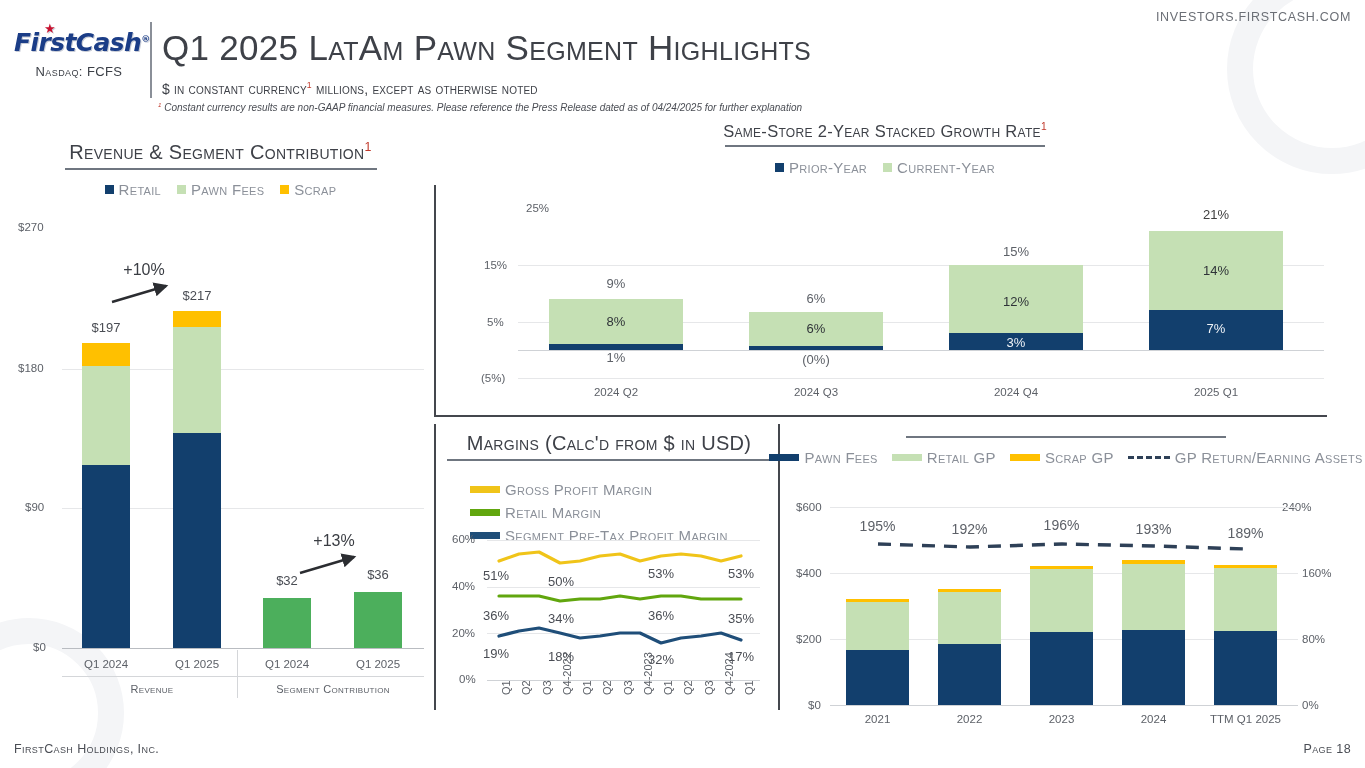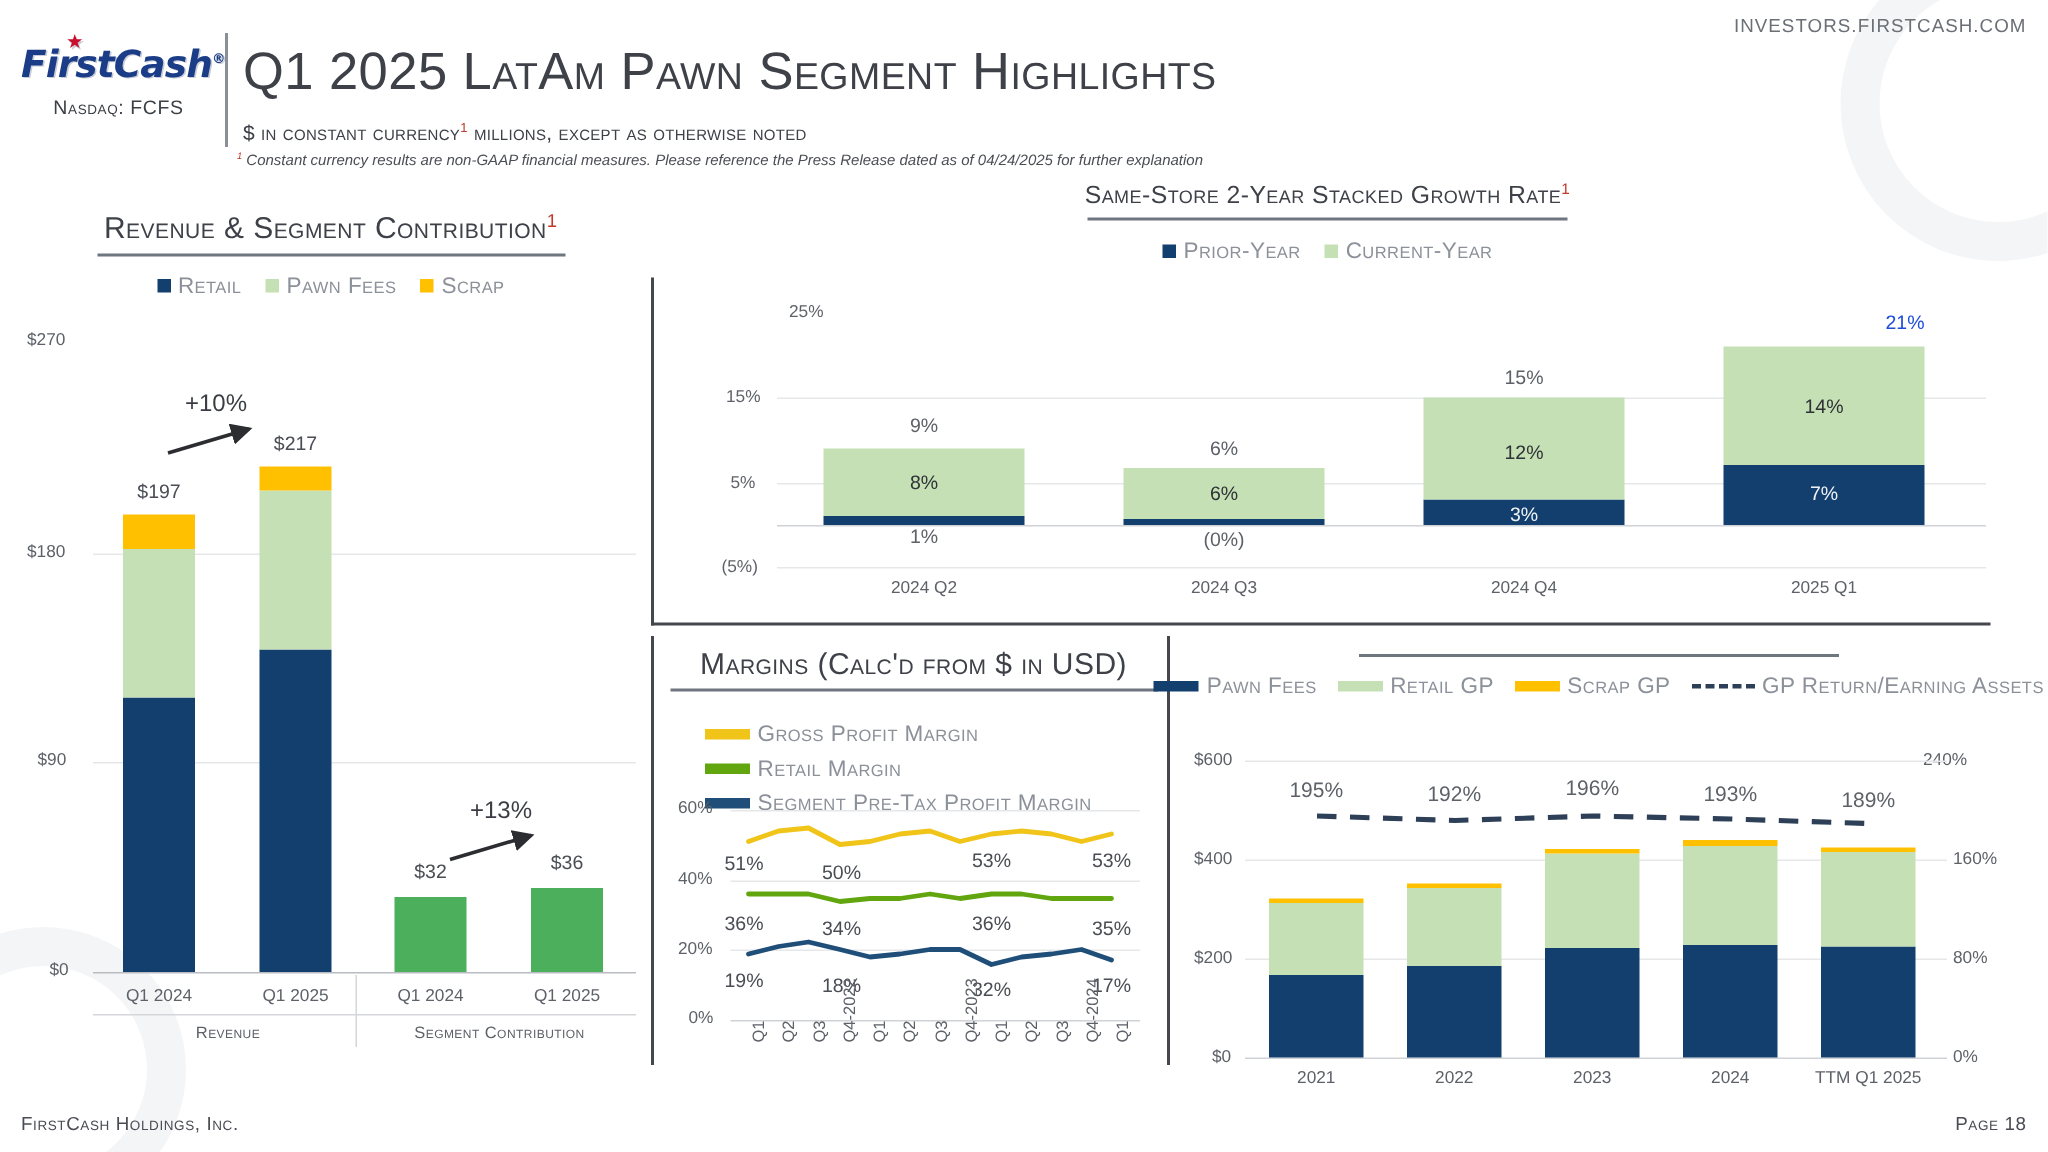--- a/index.html
+++ b/index.html
@@ -242,21 +242,21 @@
     <div class="bar" style="left:949px; top:333px; width:134px; height:17px; background:#123f6d;"></div>
     <div class="bar" style="left:949px; top:265px; width:134px; height:68px; background:#c5e0b4;"></div>
     <div class="dlabel inbar" style="left:949px; top:294px; width:134px;">12%</div>
     <div class="dlabel inbar-light" style="left:949px; top:335px; width:134px;">3%</div>
     <div class="dlabel" style="left:949px; top:244px; width:134px; color:#5d6168;">15%</div>
 
     <div class="bar" style="left:1149px; top:310px; width:134px; height:40px; background:#123f6d;"></div>
     <div class="bar" style="left:1149px; top:231px; width:134px; height:79px; background:#c5e0b4;"></div>
     <div class="dlabel inbar" style="left:1149px; top:263px; width:134px;">14%</div>
     <div class="dlabel inbar-light" style="left:1149px; top:321px; width:134px;">7%</div>
-    <div class="dlabel" style="left:1149px; top:207px; width:134px; color:#1d4ed8;text-align:right;">21%</div>
+    <div class="dlabel" style="left:1149px; top:207px; width:134px; color:#404040;">21%</div>
 
     <div class="cat-lbl" style="left:549px; top:386px; width:134px;">2024 Q2</div>
     <div class="cat-lbl" style="left:749px; top:386px; width:134px;">2024 Q3</div>
     <div class="cat-lbl" style="left:949px; top:386px; width:134px;">2024 Q4</div>
     <div class="cat-lbl" style="left:1149px; top:386px; width:134px;">2025 Q1</div>
   </div>
 
   <div style="position:absolute; left:440px; top:432px; width:338px;">
     <div class="panel-title">Margins (Calc'd from $ in USD)</div>
     <div class="title-rule" style="width:325px;"></div>

